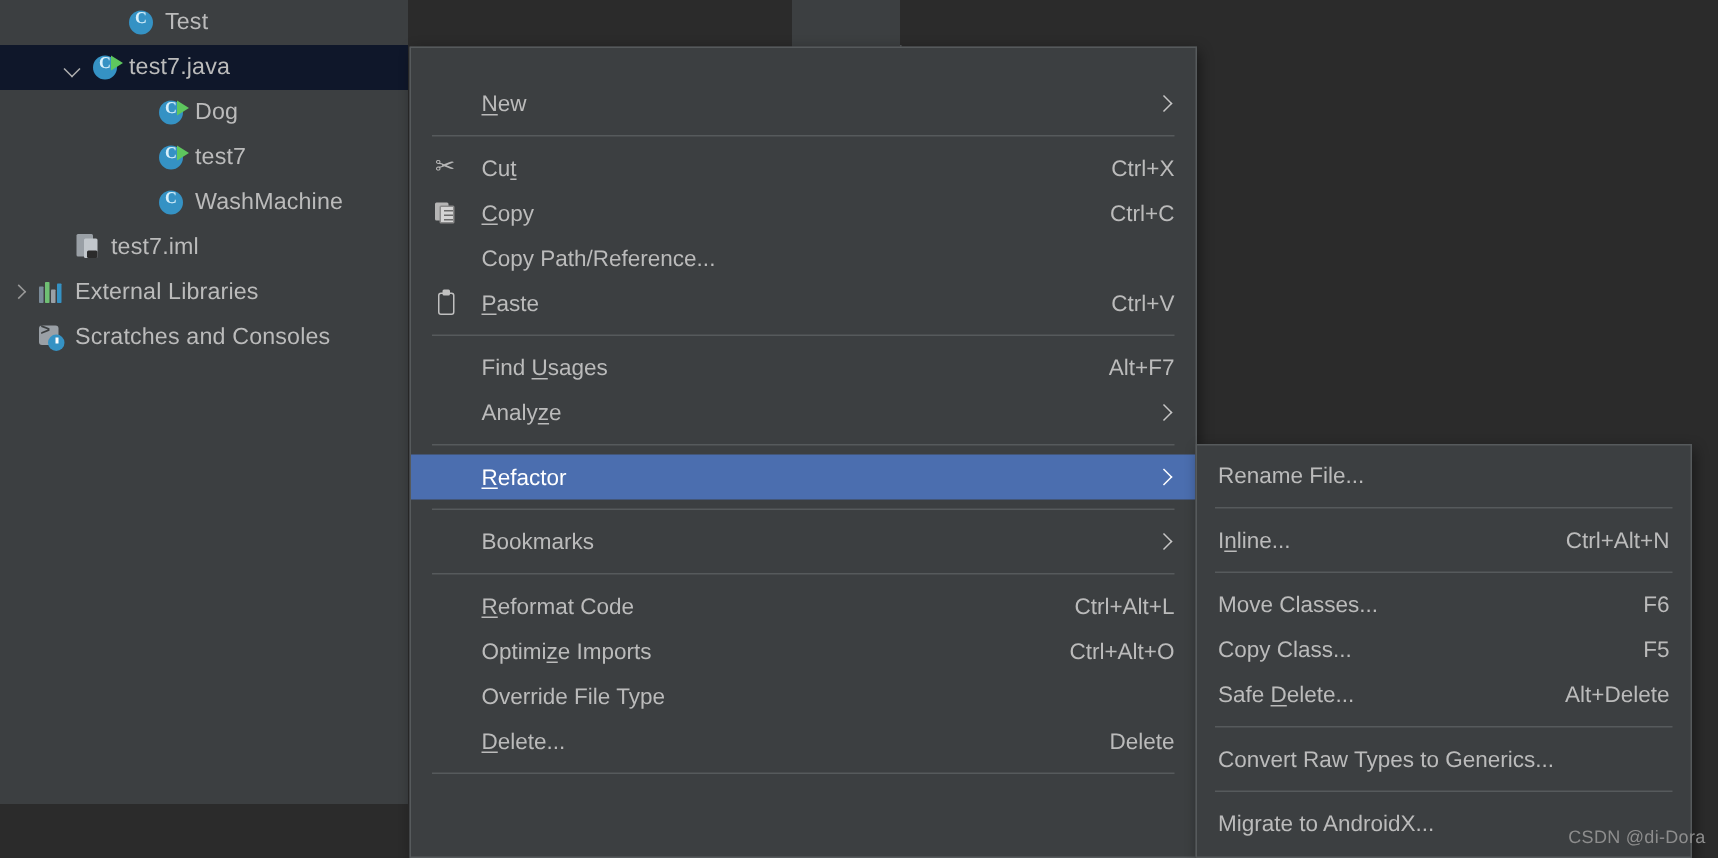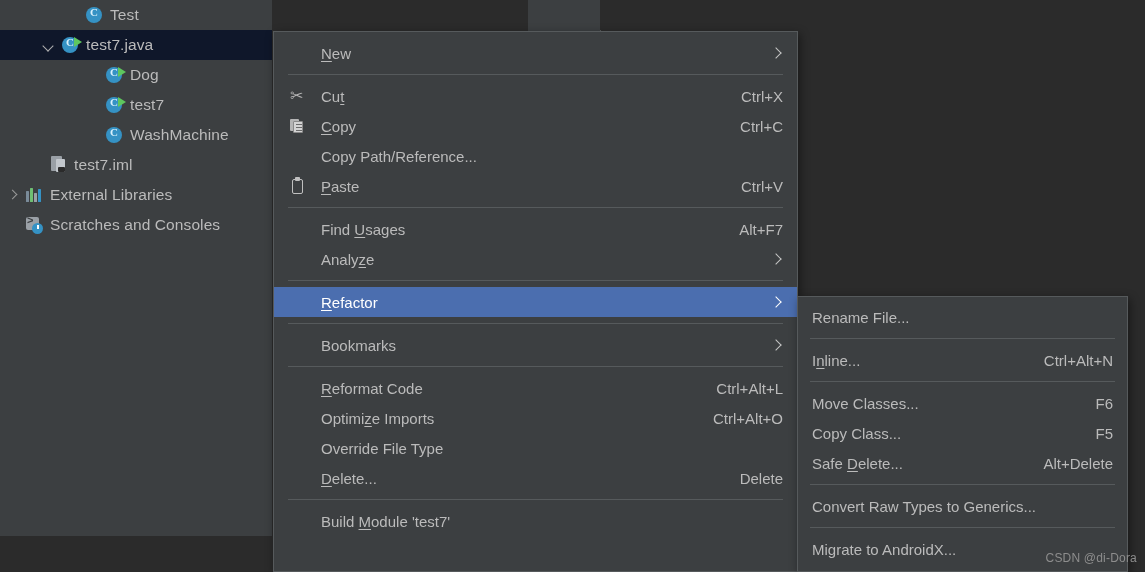--- a/index.html
+++ b/index.html
@@ -171,21 +171,21 @@
     position: absolute;
     background: #3c3f41;
     border: 1px solid #565a5c;
     box-shadow: 2px 3px 9px rgba(0,0,0,.45);
     padding: 5px 0;
     box-sizing: border-box;
   }
   #context-menu {
     left: 273px; top: 31px;
     width: 525px;
-    padding-top: 6px;
+    padding-top: 22px;
     padding-bottom: 0;
     height: 541px;
   }
   #refactor-submenu {
     left: 797px; top: 296px;
     width: 331px;
     height: 276px;
     padding-bottom: 0;
   }
   .menu-item {
@@ -453,21 +453,20 @@
       <div class="mi-label"><span>Override File Type</span><u></u><span></span></div>
     </div>
     <div class="menu-item">
       <div class="mi-icon"></div>
       <div class="mi-label"><span></span><u>D</u><span>elete...</span></div>
       <div class="mi-shortcut">Delete</div>
     </div>
     <div class="menu-sep"></div>
     <div class="menu-item">
       <div class="mi-icon"></div>
-      <div class="mi-label"><span>Build </span><u>M</u><span>odule 'test7'</span></div>
     </div>
   </div>
 
 <div id="refactor-submenu" class="menu">
     <div class="menu-item">
       <div class="mi-label"><span>Rename File...</span><u></u><span></span></div>
     </div>
     <div class="menu-sep"></div>
     <div class="menu-item">
       <div class="mi-label"><span>I</span><u>n</u><span>line...</span></div>

